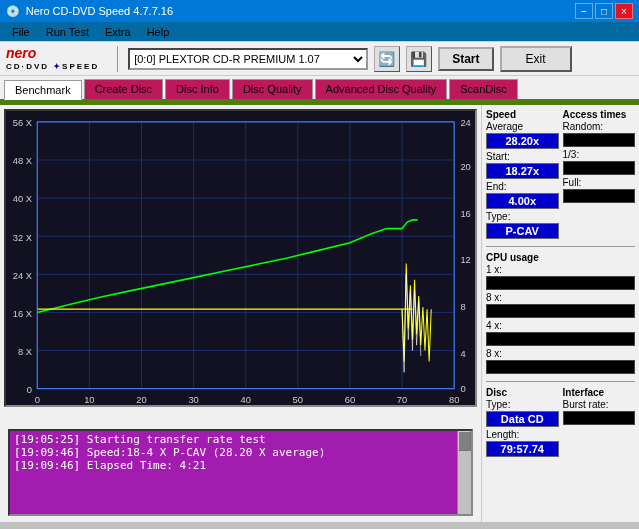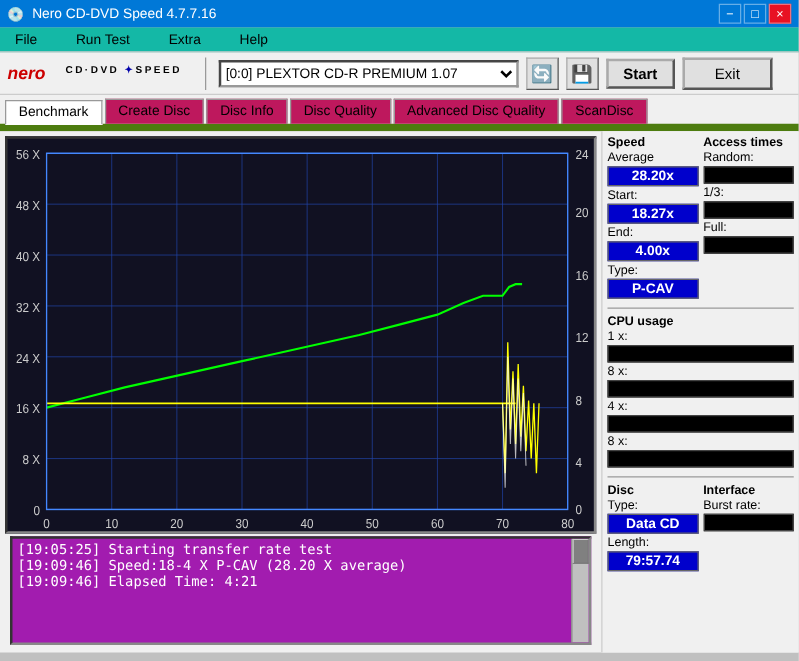--- a/index.html
+++ b/index.html
@@ -6,40 +6,40 @@
     body { width: 639px; height: 529px; background: #c0c0c0; font-family: 'Segoe UI', Tahoma, Arial, sans-serif; font-size: 11px; overflow: hidden; }
 
     
     .title-bar { background: #0078d7; color: white; display: flex; align-items: center; justify-content: space-between; padding: 4px 6px; height: 22px; }
     .title-bar-left { display: flex; align-items: center; gap: 6px; font-size: 11px; }
     .title-bar-controls { display: flex; gap: 2px; }
     .title-btn { width: 18px; height: 16px; background: #0078d7; border: 1px solid rgba(255,255,255,0.4); color: white; font-size: 10px; cursor: pointer; display: flex; align-items: center; justify-content: center; }
     .title-btn.close { background: #e81123; }
 
     
-    .menu-bar { background: #14b8a6; display: flex; gap: 15px; padding: 2px 4px; border-bottom: 1px solid #ccc; height: 20px; align-items: center; }
+    .menu-bar { background: #0369a1; display: flex; gap: 0; padding: 2px 4px; border-bottom: 1px solid #ccc; height: 20px; align-items: center; }
     .menu-item { padding: 2px 8px; cursor: pointer; font-size: 11px; }
 
     
     .toolbar { background: #f0f0f0; display: flex; align-items: center; padding: 3px 6px; gap: 6px; border-bottom: 1px solid #ccc; height: 34px; }
     .drive-select { flex: 1; max-width: 240px; height: 22px; font-size: 11px; border: 2px inset #999; background: white; }
     .toolbar-btn { width: 26px; height: 26px; background: #e0e0e0; border: 1px outset #aaa; display: flex; align-items: center; justify-content: center; cursor: pointer; font-size: 14px; }
     .start-btn { background: #e0e0e0; border: 2px outset #aaa; padding: 3px 12px; font-size: 12px; font-weight: bold; cursor: pointer; height: 24px; }
     .exit-btn { background: #e0e0e0; border: 2px outset #aaa; padding: 3px 24px; font-size: 12px; cursor: pointer; height: 26px; }
 
     
     .tab-bar { background: #f0f0f0; display: flex; padding: 3px 4px 0 4px; border-bottom: 6px solid #4d7c0f; }
     .tab { padding: 3px 10px; border: 1px solid #999; border-bottom: none; background: #be185d; cursor: pointer; font-size: 11px; margin-right: 2px; }
     .tab.active { background: white; border-bottom: 1px solid white; z-index: 1; position: relative; top: 1px; }
 
     
     .main-content { display: flex; height: calc(529px - 22px - 20px - 34px - 26px - 10px); background: #f0f0f0; }
 
     
-    .chart-wrapper { flex: 1; display: flex; flex-direction: column; padding: 4px; }
+    .chart-wrapper { flex: 1; display: flex; flex-direction: column; padding: 4px; gap: 20px; }
     .chart-container { position: relative; background: #1a1a2e; border: 2px inset #888; flex: 1; overflow: hidden; }
 
     
     .chart-svg { width: 100%; height: 100%; }
 
     
     .log-area { background: #a21caf; color: white; margin: 2px 4px 2px 4px; height: 87px; border: 2px inset #888; overflow-y: auto; padding: 2px 4px; font-size: 11px; font-family: monospace; position: relative; }
 
     
     .right-panel { width: 158px; background: #f0f0f0; border-left: 1px solid #ccc; padding: 4px; display: flex; flex-direction: column; gap: 3px; overflow: hidden; }
@@ -50,21 +50,21 @@
     .panel-label { font-size: 10px; font-weight: bold; color: #000; margin-bottom: 1px; }
     .sub-label { font-size: 10px; color: #000; margin-bottom: 1px; }
     .value-box { background: #000; color: #00ff00; font-size: 11px; font-weight: bold; text-align: center; padding: 1px 2px; margin-bottom: 2px; border: 1px solid #666; width: 100%; }
     .value-box.blue { background: #0000cc; color: #ffffff; }
     .value-box-empty { background: #000; height: 14px; margin-bottom: 2px; border: 1px solid #444; }
     .small-checkbox { width: 12px; height: 12px; border: 1px solid #666; background: white; }
 
     .divider { border-top: 1px solid #999; margin: 2px 0; }
 
     
-    .nero-logo { display: flex; flex-direction: row; margin-right: 8px; gap: 16px; }
+    .nero-logo { display: flex; flex-direction: column; margin-right: 8px; }
     .nero-top { font-size: 14px; font-weight: bold; font-style: italic; color: #cc0000; line-height: 1.1; }
     .nero-bottom { font-size: 8px; letter-spacing: 2px; color: #000; font-weight: bold; }
 
     .logo-separator { width: 1px; background: #999; height: 26px; margin: 0 4px; }
   </style>
 </head>
 <body>
 
 <div class="title-bar">
   <div class="title-bar-left">

